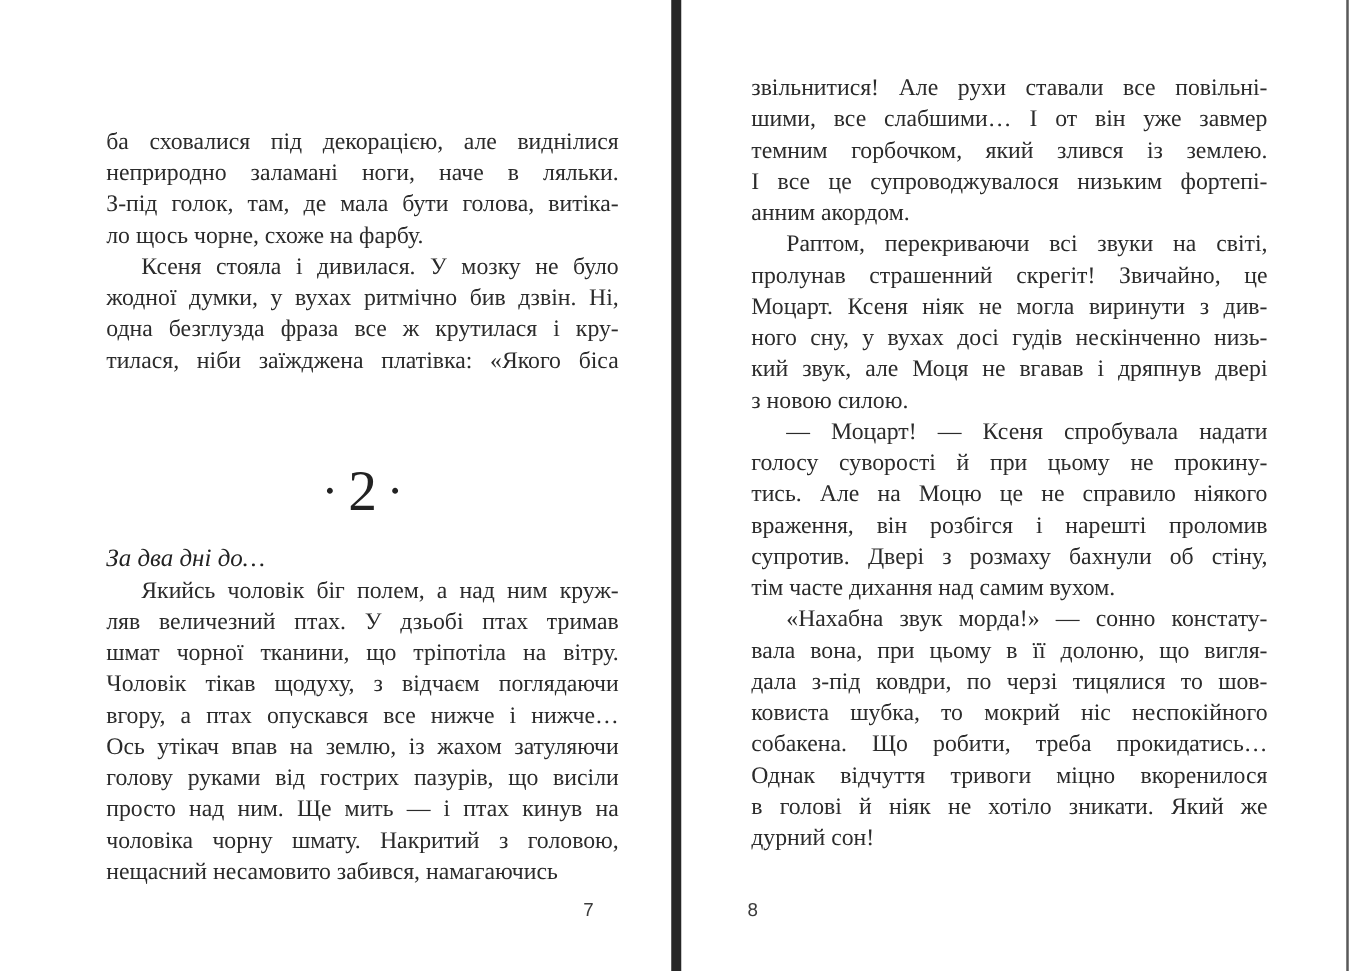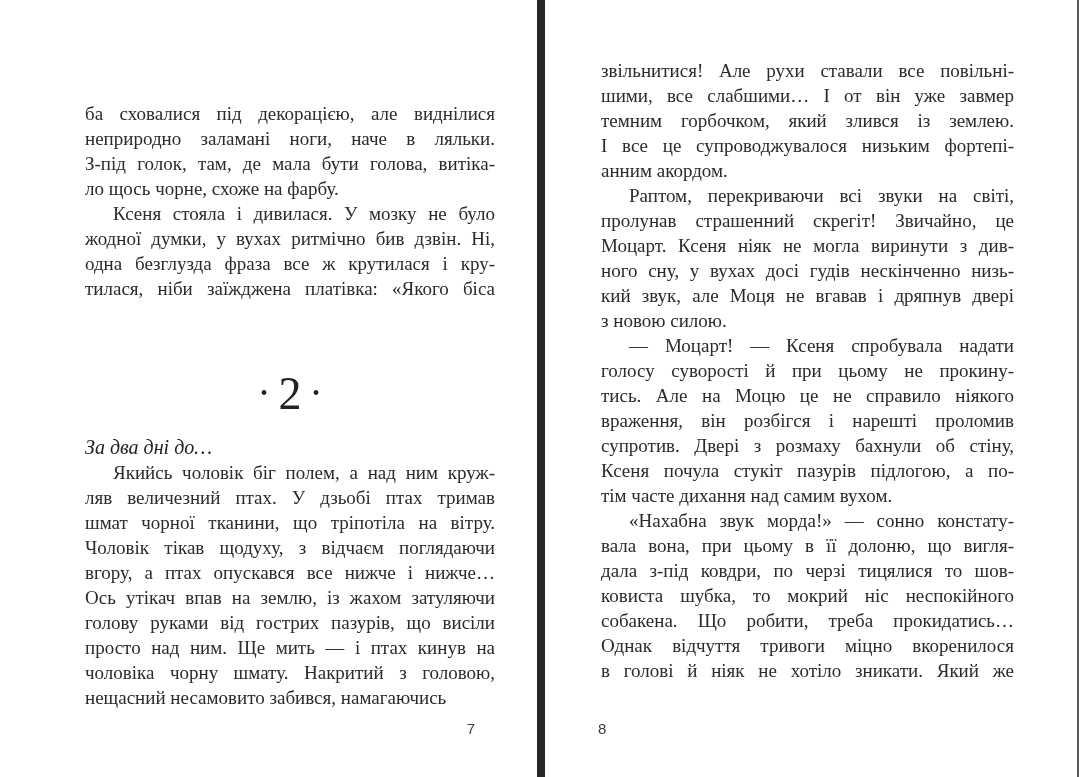--- a/index.html
+++ b/index.html
@@ -160,31 +160,31 @@
         <div class="line">ного сну, у вухах досі гудів нескінченно низь-</div>
         <div class="line">кий звук, але Моця не вгавав і дряпнув двері</div>
         <div class="line last">з новою силою.</div>
       </div>
       <div class="paragraph">
         <div class="line indent">— Моцарт! — Ксеня спробувала надати</div>
         <div class="line">голосу суворості й при цьому не прокину-</div>
         <div class="line">тись. Але на Моцю це не справило ніякого</div>
         <div class="line">враження, він розбігся і нарешті проломив</div>
         <div class="line">супротив. Двері з розмаху бахнули об стіну,</div>
-        <div class="line">Ксеня почула стукіт пазурів підлогою, а по-</div>
         <div class="line last">тім часте дихання над самим вухом.</div>
       </div>
       <div class="paragraph">
         <div class="line indent">«Нахабна звук морда!» — сонно констату-</div>
         <div class="line">вала вона, при цьому в її долоню, що вигля-</div>
         <div class="line">дала з-під ковдри, по черзі тицялися то шов-</div>
         <div class="line">ковиста шубка, то мокрий ніс неспокійного</div>
         <div class="line">собакена. Що робити, треба прокидатись…</div>
         <div class="line">Однак відчуття тривоги міцно вкоренилося</div>
         <div class="line">в голові й ніяк не хотіло зникати. Який же</div>
+        <div class="line last">дурний сон!</div>
       </div>
     </div>
 
   <div class="page-number left-num">7</div>
 
   <div class="page-number right-num">8</div>
 
   <div class="spine-bar"></div>
 
   <div class="right-edge-line"></div>

